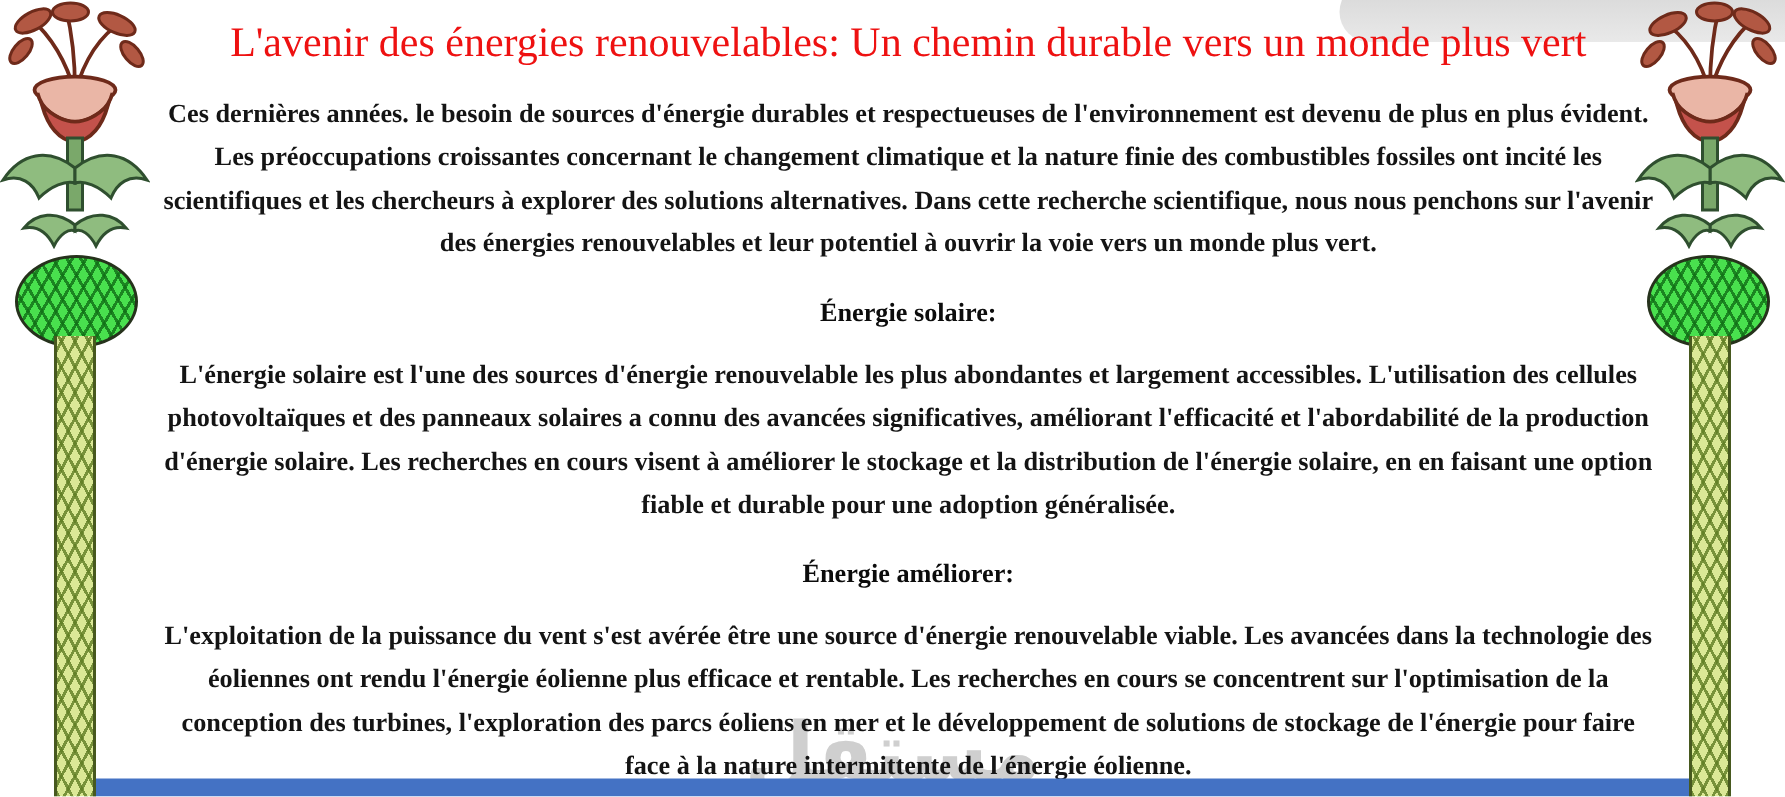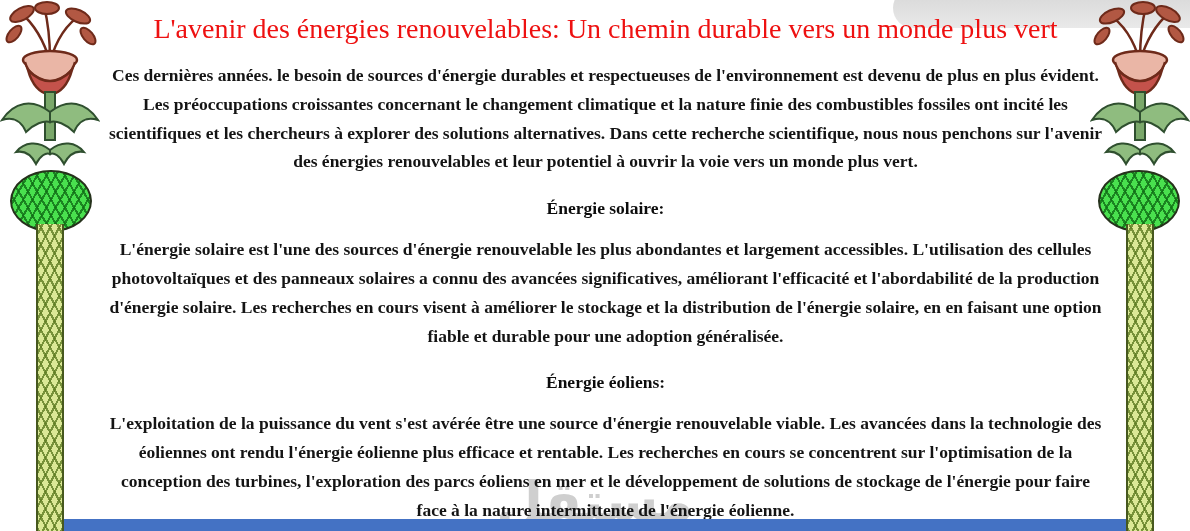--- a/index.html
+++ b/index.html
@@ -132,17 +132,17 @@
 </div>
 
 <div class="content">
   <h1 class="doc-title">L'avenir des énergies renouvelables: Un chemin durable vers un monde plus vert</h1>
 
   <p class="para">Ces dernières années. le besoin de sources d'énergie durables et respectueuses de l'environnement est devenu de plus en plus évident. Les préoccupations croissantes concernant le changement climatique et la nature finie des combustibles fossiles ont incité les scientifiques et les chercheurs à explorer des solutions alternatives. Dans cette recherche scientifique, nous nous penchons sur l'avenir des énergies renouvelables et leur potentiel à ouvrir la voie vers un monde plus vert.</p>
 
   <h2 class="section-heading">Énergie solaire:</h2>
   <p class="para">L'énergie solaire est l'une des sources d'énergie renouvelable les plus abondantes et largement accessibles. L'utilisation des cellules photovoltaïques et des panneaux solaires a connu des avancées significatives, améliorant l'efficacité et l'abordabilité de la production d'énergie solaire. Les recherches en cours visent à améliorer le stockage et la distribution de l'énergie solaire, en en faisant une option fiable et durable pour une adoption généralisée.</p>
 
-  <h2 class="section-heading">Énergie éoliens:</h2>
+  <h2 class="section-heading">Énergie améliorer:</h2>
   <p class="para">L'exploitation de la puissance du vent s'est avérée être une source d'énergie renouvelable viable. Les avancées dans la technologie des éoliennes ont rendu l'énergie éolienne plus efficace et rentable. Les recherches en cours se concentrent sur l'optimisation de la conception des turbines, l'exploration des parcs éoliens en mer et le développement de solutions de stockage de l'énergie pour faire face à la nature intermittente de l'énergie éolienne.</p>
 </div>
 
 <div class="bottom-bar"></div>
 
 </body></html>

